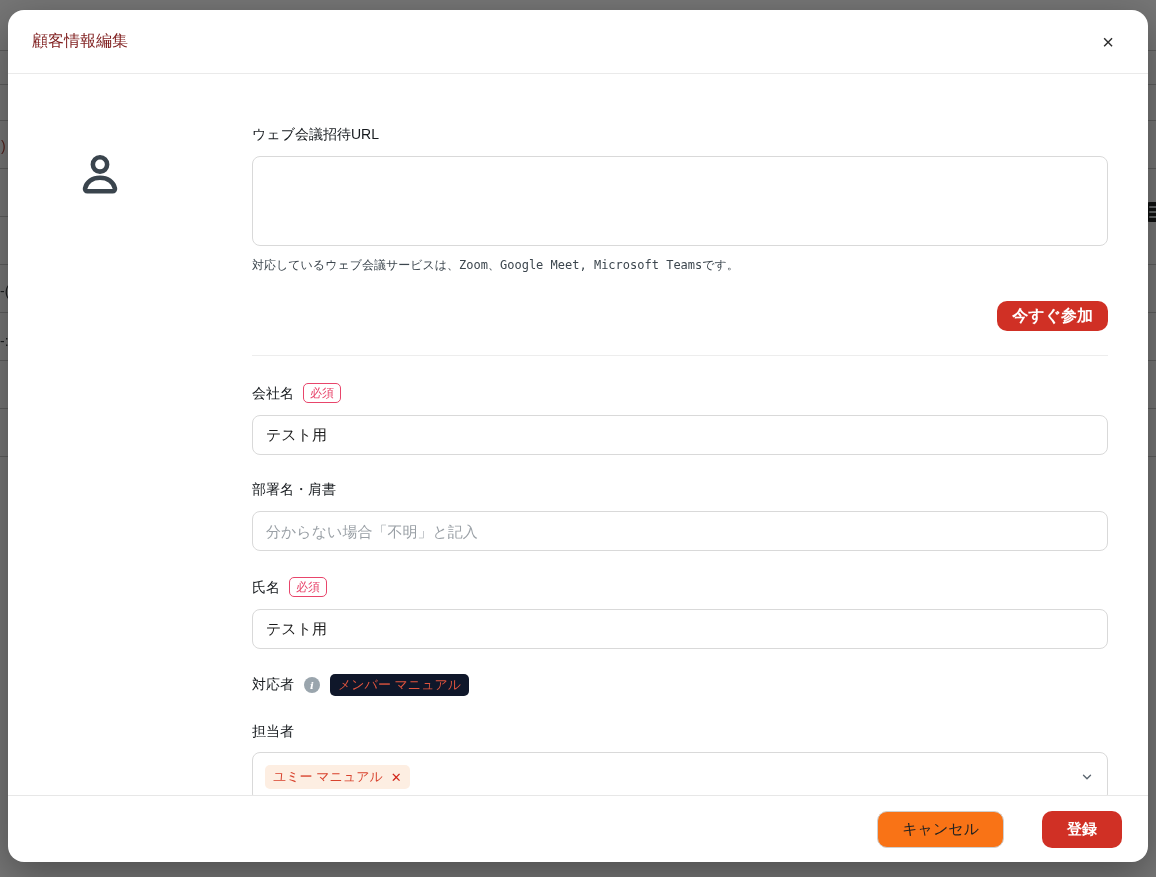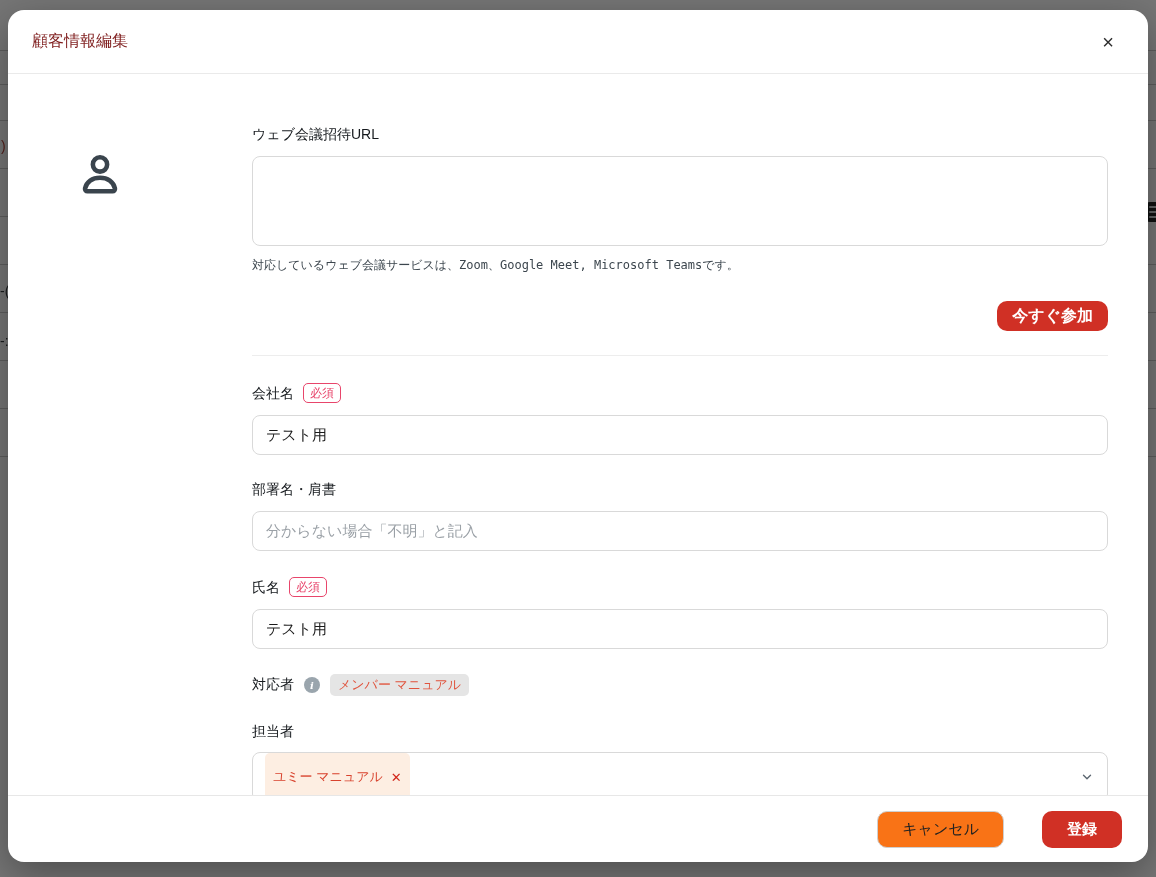--- a/index.html
+++ b/index.html
@@ -32,21 +32,21 @@
   .body-content { width:856px; padding-top:50px; }
 
   .field-label { display:flex; align-items:center; gap:9px; font-size:14px;
                  color:#15191d; line-height:20px; margin-bottom:12px; }
   .required-badge { display:inline-block; font-size:12px; line-height:16px; padding:1px 6px;
                     border:1px solid #e8456b; color:#e8456b; border-radius:5px; font-weight:normal; }
 
   textarea.input-area { width:100%; height:90px; border:1px solid #d9d9d9; border-radius:8px;
                         resize:none; font-family:inherit; font-size:15px; padding:10px 13px; outline:none; }
   input.text-input { width:100%; height:40px; border:1px solid #d9d9d9; border-radius:8px;
-                     font-family:Liberation Serif, serif; font-size:15px; color:#1b1b1b; padding:0 13px; outline:none; }
+                     font-family:Liberation Sans, sans-serif; font-size:15px; color:#1b1b1b; padding:0 13px; outline:none; }
   input.text-input::placeholder { color:#9aa0a6; opacity:1; }
 
   .help-text { margin-top:5px; font-size:12px; color:#3c464e; line-height:20px; }
   .help-mono { font-family:"DejaVu Sans Mono","Liberation Mono",monospace; }
 
   .join-row { display:flex; justify-content:flex-end; margin-top:26px; }
   .btn-red { background:#d03025; color:#fff; border:none; border-radius:10px; cursor:pointer;
              font-family:inherit; font-size:16px; font-weight:bold; height:30px; padding:0 15px; }
 
   .divider { border:none; border-top:1px solid #ededed; margin-top:24px; }
@@ -54,25 +54,25 @@
   .grp-company { margin-top:27px; }
   .grp-department { margin-top:24px; }
   .grp-name { margin-top:26px; }
   .responder-row { margin-top:25px; display:flex; align-items:center; gap:10px; }
   .grp-assignee { margin-top:25px; }
   .grp-assignee .field-label { margin-bottom:11px; }
 
   .info-icon { width:16px; height:16px; border-radius:50%; background:#9aa5ad; color:#fff;
                font-size:10px; font-weight:bold; display:inline-flex; align-items:center;
                justify-content:center; font-family:"DejaVu Serif",serif; font-style:italic; }
-  .tag-badge { display:inline-block; background:#e5e5e5; color:#e0543e; font-size:13px;
+  .tag-badge { display:inline-block; background:#0f172a; color:#e0543e; font-size:13px;
                line-height:16px; padding:3px 8px; border-radius:5px; }
 
   .select-box { position:relative; width:100%; height:50px; border:1px solid #d9d9d9;
-                border-radius:8px; display:flex; padding:0 36px 0 12px; cursor:pointer; }
+                border-radius:8px; display:flex; align-items:center; padding:0 36px 0 12px; cursor:pointer; }
   .chip { display:inline-flex; align-items:center; gap:8px; background:#fdeee2; color:#d8432e;
           font-size:13px; line-height:16px; padding:4px 8px; border-radius:5px; }
   .chip-x { background:none; border:none; cursor:pointer; color:#d2271b; font-size:13px;
             font-weight:bold; line-height:1; padding:0; font-family:inherit; }
   .chevron { position:absolute; right:13px; top:50%; transform:translateY(-50%); }
 
   .modal-footer { flex:none; height:67px; border-top:1px solid #e7e7e7; display:flex;
                   align-items:center; justify-content:flex-end; gap:14px; padding:0 26px; }
   .btn-cancel { height:37px; padding:0 24px; background:#f97316; border:1px solid #cfcfcf;
                 border-radius:10px; font-family:Liberation Mono, monospace; font-size:15px; color:#222; cursor:pointer; }

